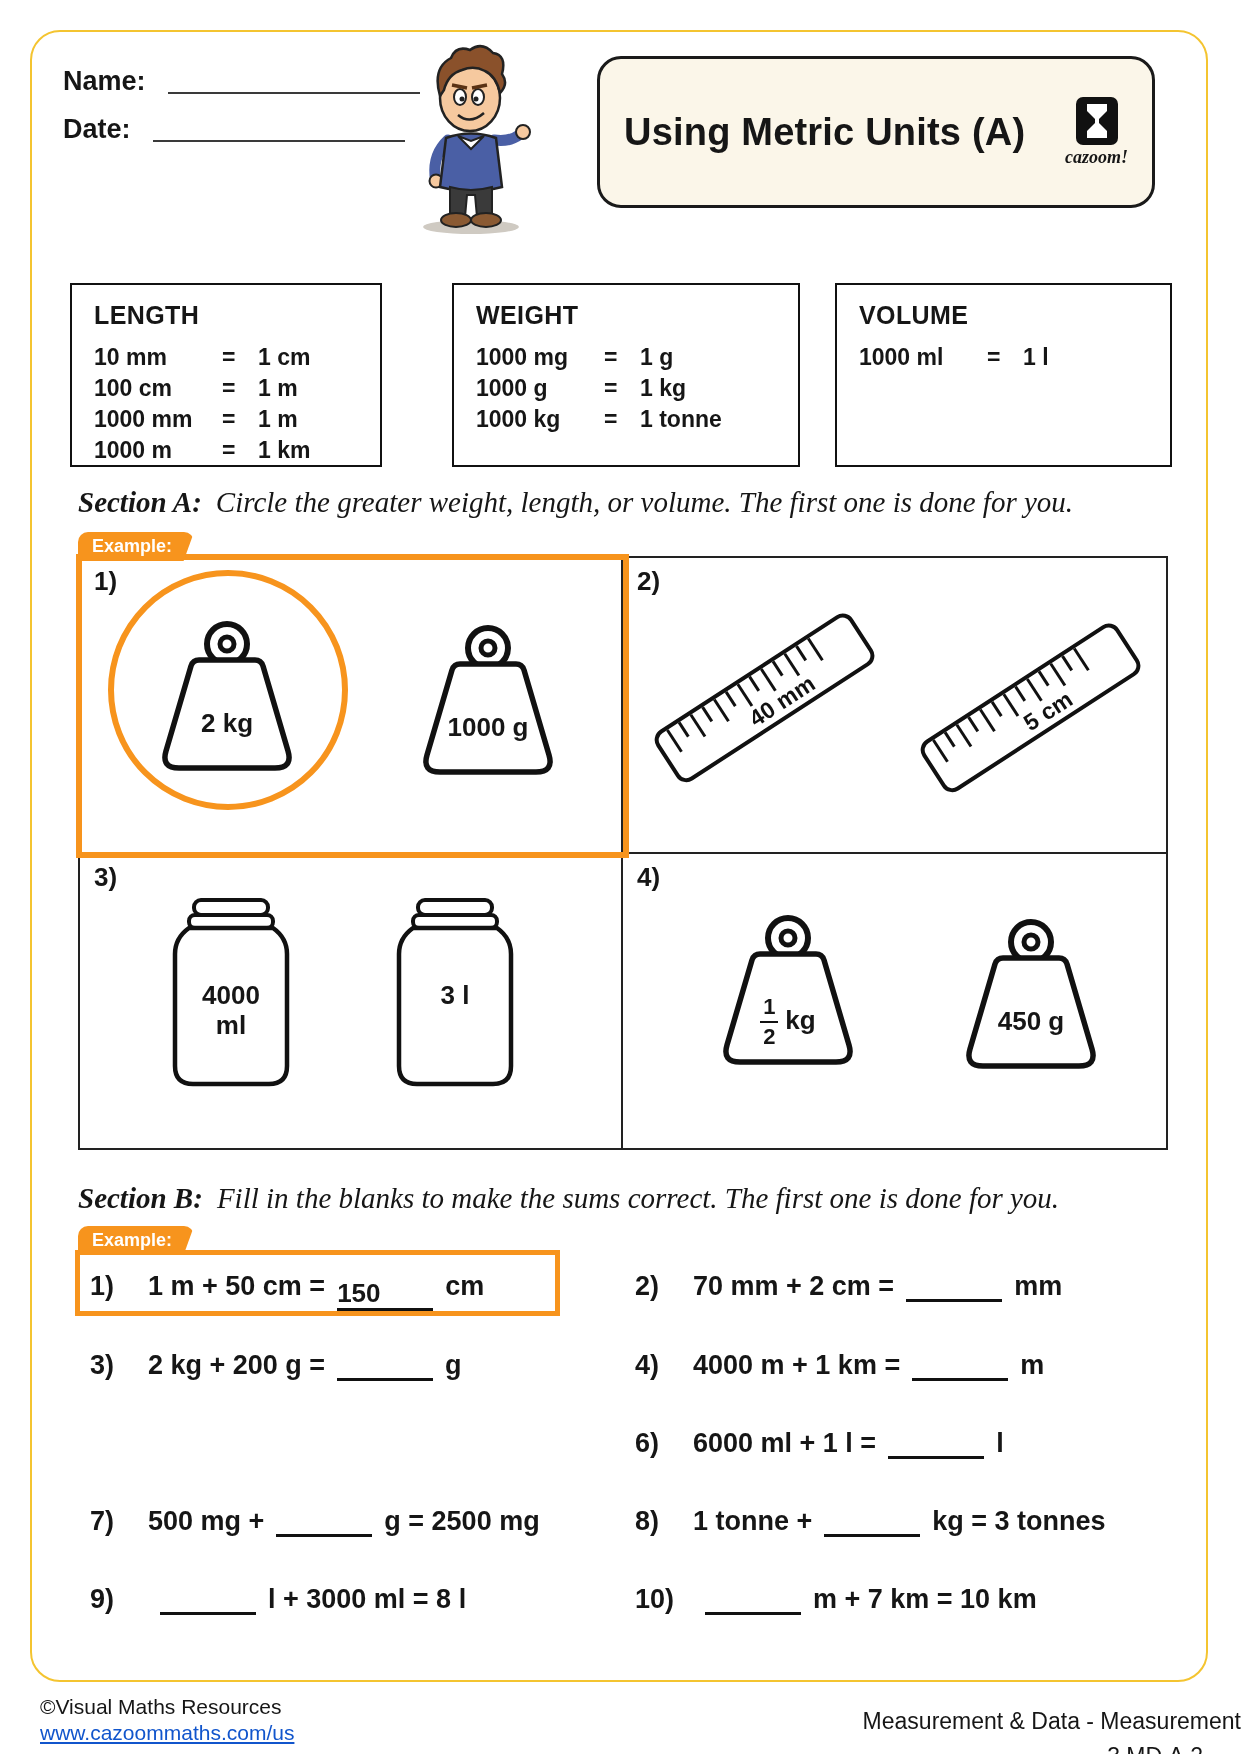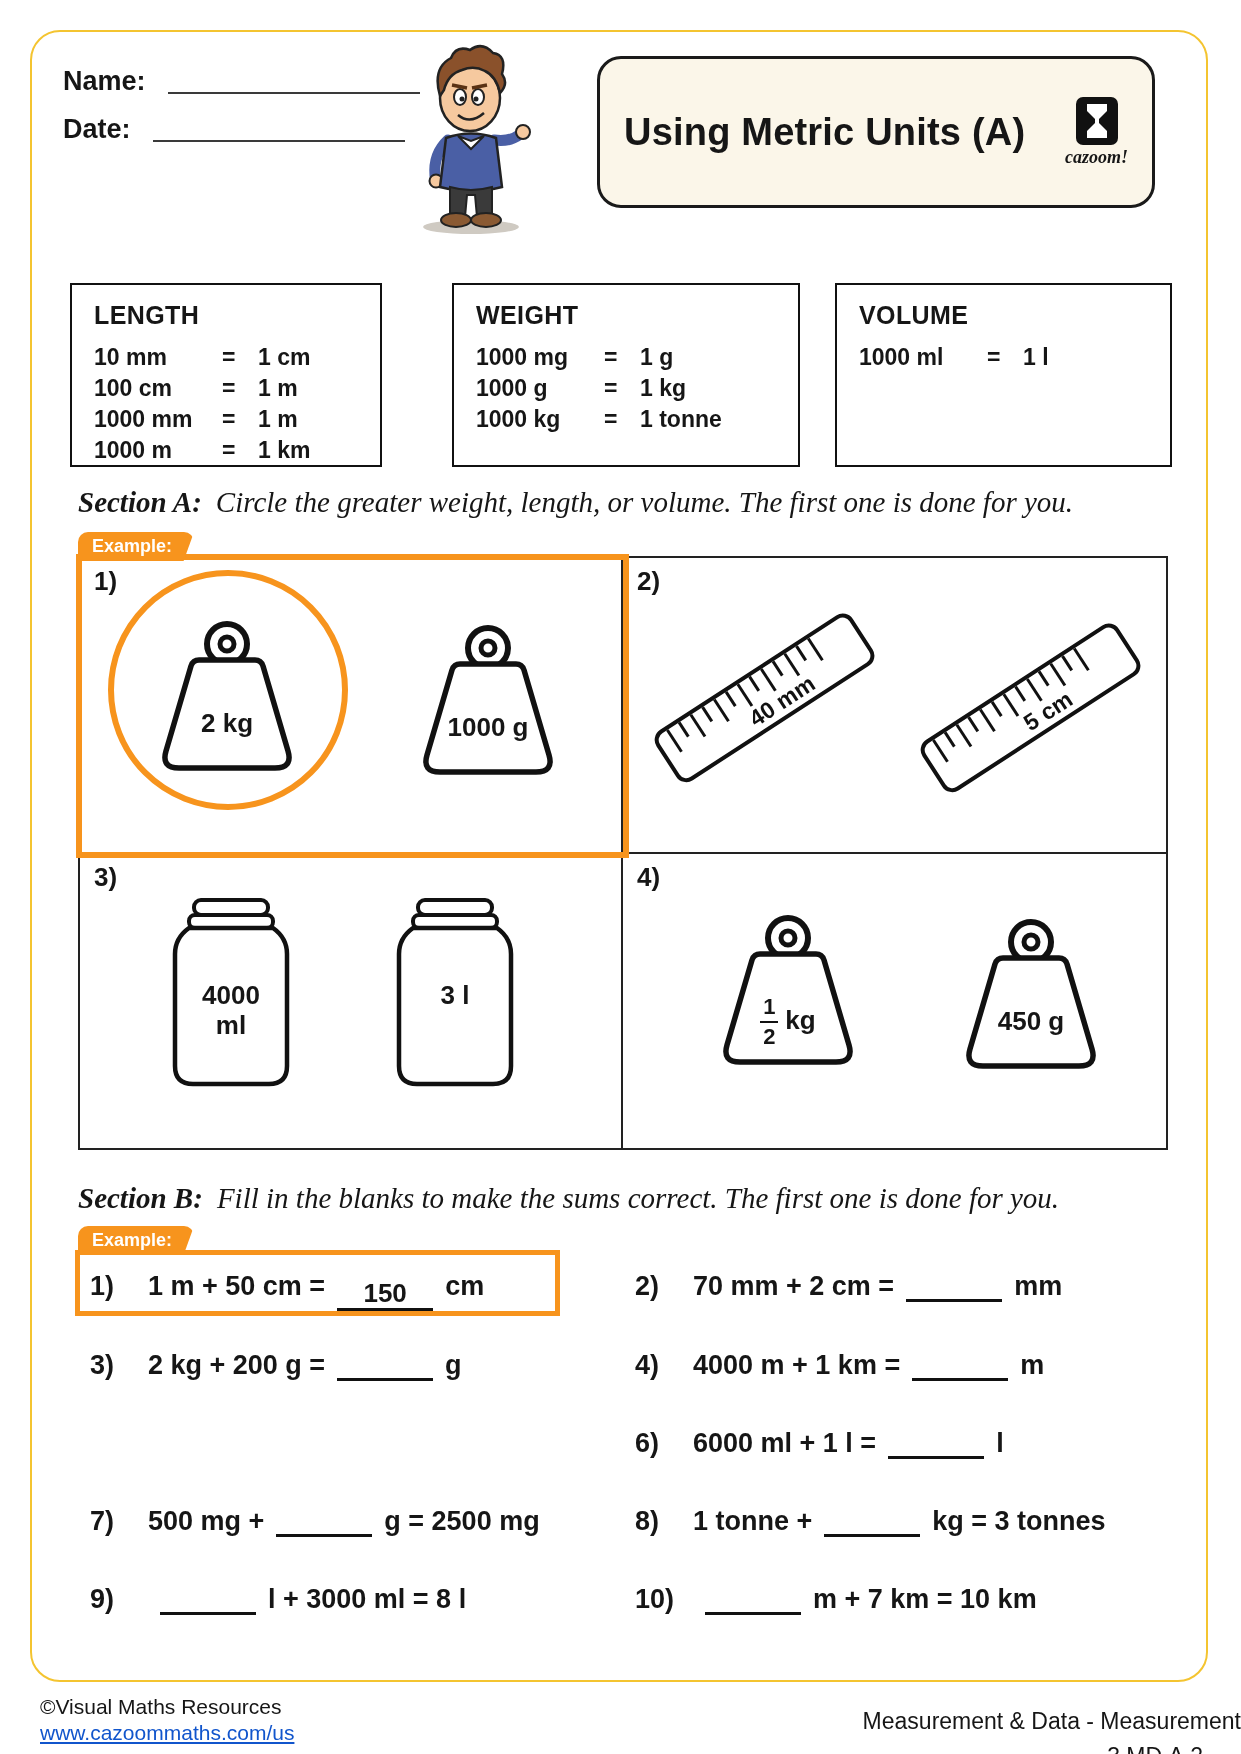--- a/index.html
+++ b/index.html
@@ -65,21 +65,21 @@
   .frac{display:inline-flex;flex-direction:column;align-items:center;vertical-align:middle;
         line-height:1;font-size:22px;margin-right:7px;}
   .frac-bar{width:18px;height:2.5px;background:#111;margin:2.5px 0;}
 
   
   .sb-example-box{position:absolute;left:75px;top:1250px;width:485px;height:66px;
                   border:5px solid var(--accent);z-index:1;pointer-events:none;}
   .sb-problem{position:absolute;font-weight:bold;font-size:27px;white-space:nowrap;
               line-height:40px;z-index:2;}
   .sb-num{display:inline-block;width:58px;}
-  .blank{display:inline-block;width:96px;border-bottom:3.5px solid #111;text-align:center;
+  .blank{display:inline-block;width:96px;border-bottom:3.5px solid #111;
          margin:0 12px;height:36px;line-height:36px;vertical-align:-7px;font-size:26px;}
 
   
   .footer-left{position:absolute;left:40px;top:1694px;font-size:21px;line-height:26px;}
   .footer-link{color:var(--link);text-decoration:underline;cursor:pointer;}
   .footer-center{position:absolute;left:0;right:0;top:1708px;text-align:right;font-size:23px;}
   .footer-right{position:absolute;right:38px;top:1694px;text-align:right;font-size:23px;line-height:28px;margin-top:48px;}
 </style>
 </head>
 <body>

